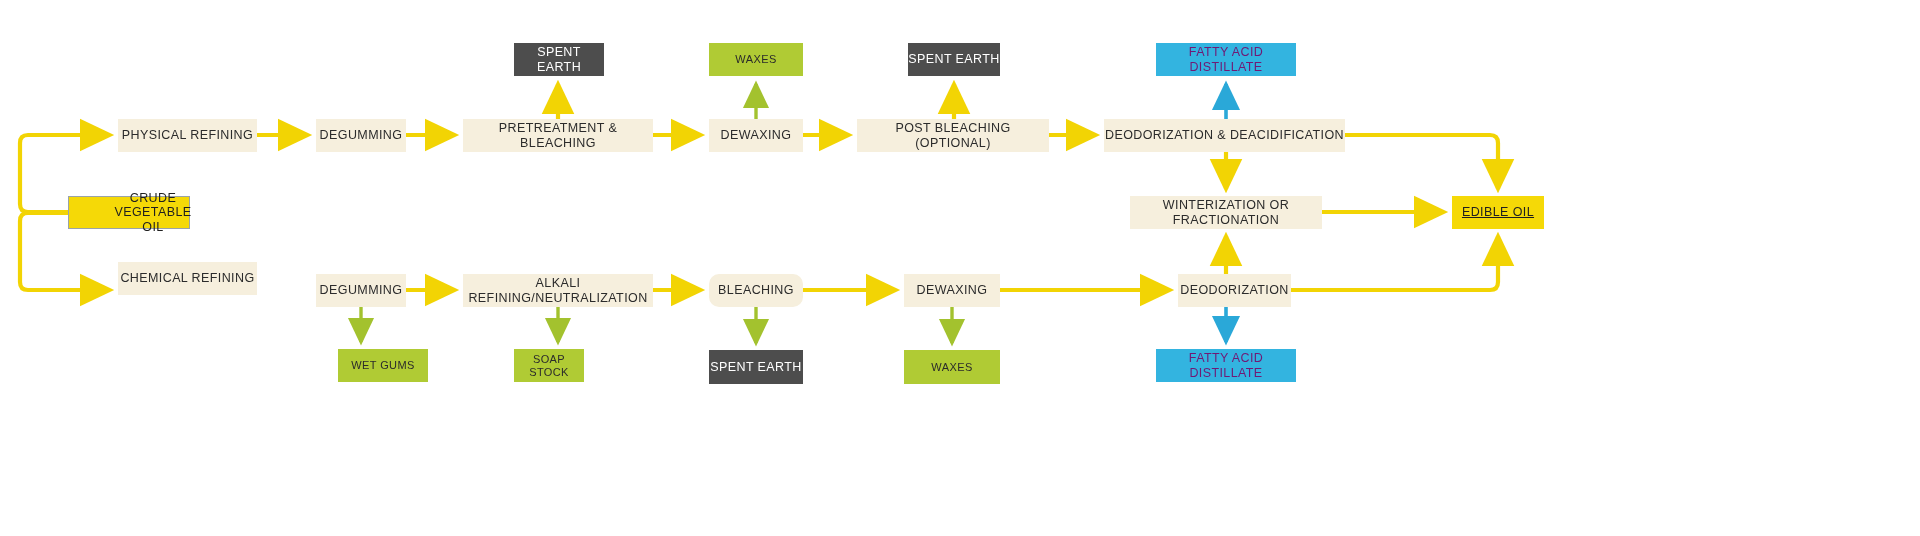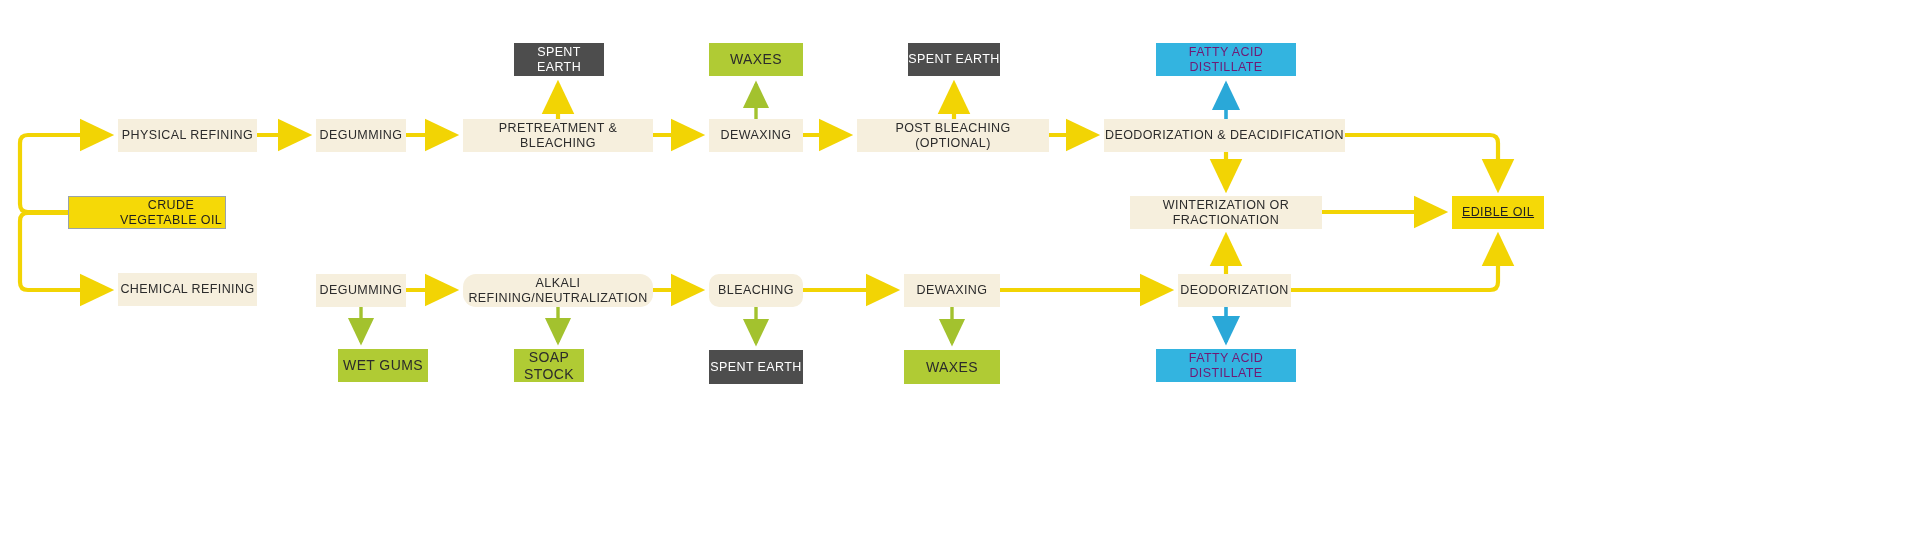--- a/index.html
+++ b/index.html
@@ -3,21 +3,21 @@
 <meta charset="utf-8">
 <style>
   html,body{margin:0;padding:0;background:#ffffff;}
   body{width:1920px;height:536px;overflow:hidden;font-family:"Liberation Sans",sans-serif;}
   #stage{position:relative;width:1920px;height:536px;background:#ffffff;}
   svg.edges{position:absolute;left:0;top:0;width:1920px;height:536px;pointer-events:none;}
   .node{position:absolute;box-sizing:border-box;display:flex;align-items:center;justify-content:center;
         text-align:center;letter-spacing:.4px;line-height:1.15;}
   .n-process{background:#f6efdd;color:#2b2b2b;font-size:12.5px;}
   .n-waste-dark{background:#4d4d4d;color:#ffffff;font-size:12.5px;}
-  .n-byproduct{background:#b0cb34;color:#2b2b2b;font-size:14px;}
+  .n-byproduct{background:#b0cb34;color:#2b2b2b;font-size:11px;}
   .n-distillate{background:#33b4e0;color:#701a75;font-size:12.5px;}
   .n-input{background:#f5d907;color:#1f1f1f;font-size:12.5px;border:1px solid #9aa3a8;}
   .n-output{background:#f5d907;color:#1f1f1f;font-size:12.5px;}
 </style>
 </head>
 <body>
 
 <div id="stage">
 
   <svg class="edges" viewBox="0 0 1920 536">
@@ -65,40 +65,40 @@
       <path d="M1272,290 L1490,290 Q1498,290 1498,282 L1498,236" stroke="#f2d404" stroke-width="4.2" marker-end="url(#ah-y)"></path>
 
       <path d="M361,307 L361,342" stroke="#a3c22e" stroke-width="3.4" marker-end="url(#ah-g)"></path>
       <path d="M558,307 L558,342" stroke="#a3c22e" stroke-width="3.4" marker-end="url(#ah-g)"></path>
       <path d="M756,307 L756,343" stroke="#a3c22e" stroke-width="3.4" marker-end="url(#ah-g)"></path>
       <path d="M952,307 L952,343" stroke="#a3c22e" stroke-width="3.4" marker-end="url(#ah-g)"></path>
       <path d="M1226,307 L1226,342" stroke="#2aa8d8" stroke-width="3.6" marker-end="url(#ah-b)"></path>
     </g>
   </svg>
 
-  <div class="node n-input" style="left:68px;top:196px;width:158px;height:33px;padding-left:48px;">CRUDE VEGETABLE OIL</div>
+  <div class="node n-input" style="left:68px;top:196px;width:122px;height:33px;padding-left:48px;">CRUDE VEGETABLE OIL</div>
 
   <div class="node n-process" style="left:118px;top:119px;width:139px;height:33px;">PHYSICAL REFINING</div>
   <div class="node n-process" style="left:316px;top:119px;width:90px;height:33px;">DEGUMMING</div>
   <div class="node n-process" style="left:463px;top:119px;width:190px;height:33px;">PRETREATMENT &amp; BLEACHING</div>
   <div class="node n-process" style="left:709px;top:119px;width:94px;height:33px;">DEWAXING</div>
   <div class="node n-process" style="left:857px;top:119px;width:192px;height:33px;">POST BLEACHING (OPTIONAL)</div>
   <div class="node n-process" style="left:1104px;top:119px;width:241px;height:33px;">DEODORIZATION &amp; DEACIDIFICATION</div>
 
   <div class="node n-waste-dark" style="left:514px;top:43px;width:90px;height:33px;">SPENT EARTH</div>
   <div class="node n-byproduct" style="left:709px;top:43px;width:94px;height:33px;">WAXES</div>
   <div class="node n-waste-dark" style="left:908px;top:43px;width:92px;height:33px;">SPENT EARTH</div>
   <div class="node n-distillate" style="left:1156px;top:43px;width:140px;height:33px;">FATTY ACID DISTILLATE</div>
 
   <div class="node n-process" style="left:1130px;top:196px;width:192px;height:33px;">WINTERIZATION OR FRACTIONATION</div>
   <div class="node n-output" style="left:1452px;top:196px;width:92px;height:33px;text-decoration:underline;">EDIBLE OIL</div>
 
-  <div class="node n-process" style="left:118px;top:273px;width:139px;height:33px;">CHEMICAL REFINING</div>
+  <div class="node n-process" style="left:118px;top:262px;width:139px;height:33px;">CHEMICAL REFINING</div>
   <div class="node n-process" style="left:316px;top:274px;width:90px;height:33px;">DEGUMMING</div>
-  <div class="node n-process" style="left:463px;top:274px;width:190px;height:33px;border-radius:13px;">ALKALI REFINING/NEUTRALIZATION</div>
+  <div class="node n-process" style="left:463px;top:274px;width:190px;height:33px;">ALKALI REFINING/NEUTRALIZATION</div>
   <div class="node n-process" style="left:709px;top:274px;width:94px;height:33px;border-radius:10px;">BLEACHING</div>
   <div class="node n-process" style="left:904px;top:274px;width:96px;height:33px;">DEWAXING</div>
   <div class="node n-process" style="left:1178px;top:274px;width:113px;height:33px;">DEODORIZATION</div>
 
   <div class="node n-byproduct" style="left:316px;top:349px;width:90px;height:33px;margin-left:22px;">WET GUMS</div>
   <div class="node n-byproduct" style="left:514px;top:349px;width:70px;height:33px;">SOAP STOCK</div>
   <div class="node n-waste-dark" style="left:709px;top:350px;width:94px;height:34px;">SPENT EARTH</div>
   <div class="node n-byproduct" style="left:904px;top:350px;width:96px;height:34px;">WAXES</div>
   <div class="node n-distillate" style="left:1156px;top:349px;width:140px;height:33px;">FATTY ACID DISTILLATE</div>
 

